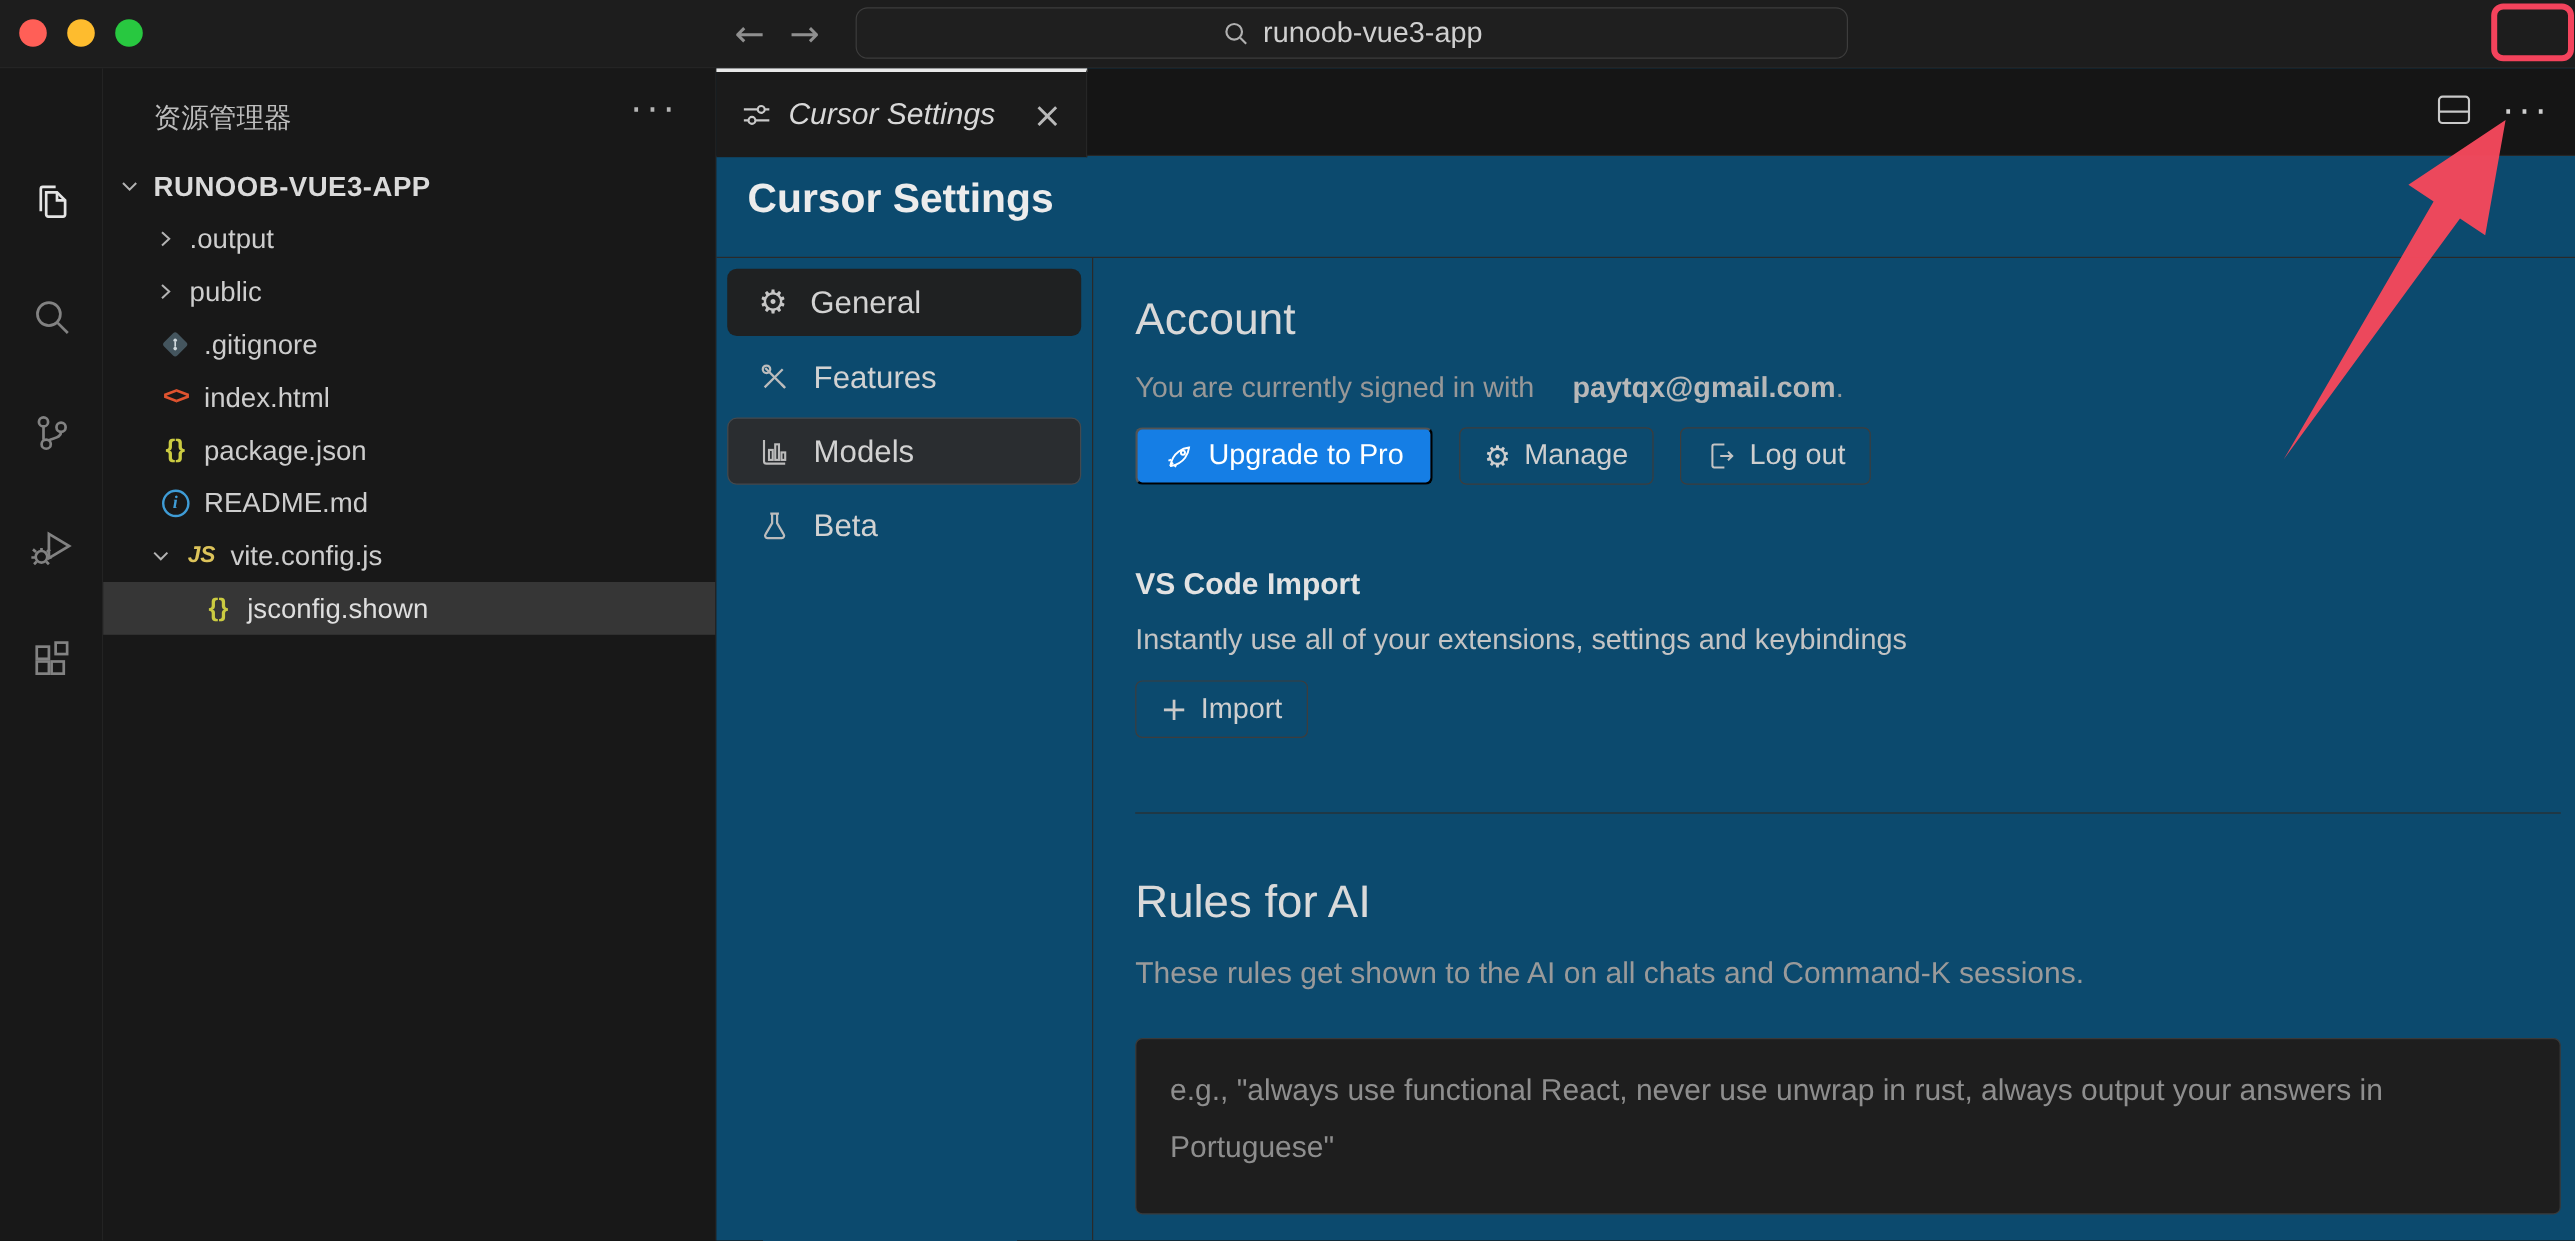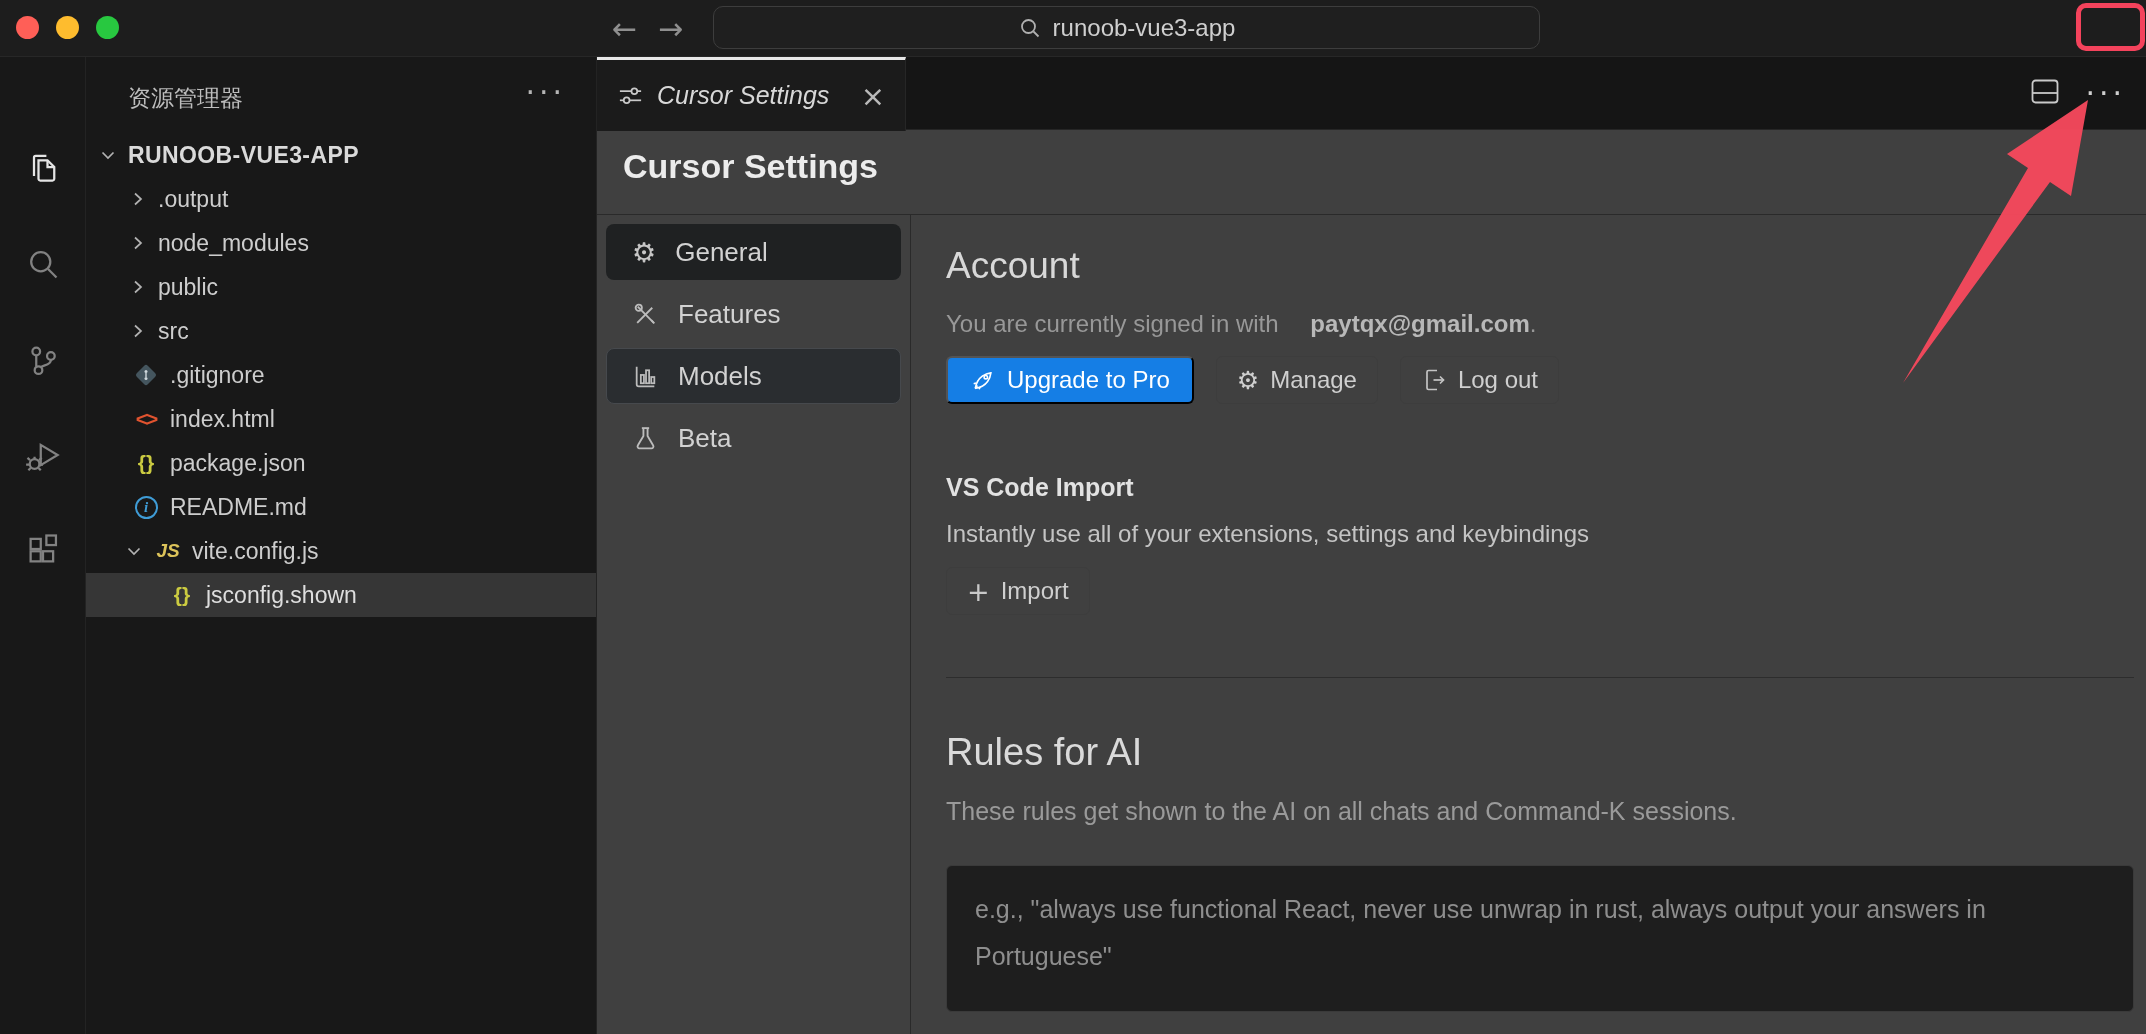--- a/index.html
+++ b/index.html
@@ -43,21 +43,21 @@
   .chev { flex:0 0 auto; display:flex; }
   .chev svg { stroke:#b2b2b2; }
   .fi { flex:0 0 28px; display:flex; align-items:center; justify-content:center; font-size:21px; font-weight:bold; }
   .fi.html { color:#e0532f; letter-spacing:-2px; }
   .fi.braces { color:#cbcb41; }
   .fi.js { color:#dcc35a; font-size:19px; font-style:italic; }
   .fi.info { }
   .info-circle { width:23px; height:23px; border:2px solid #3f9cd6; border-radius:50%; color:#3f9cd6; display:flex; align-items:center; justify-content:center; font-size:15px; font-weight:bold; font-style:italic; font-family:"Liberation Serif", serif; }
 
   
-  .editor { position:absolute; left:597px; top:57px; right:0; bottom:0; background:#404040; }
+  .editor { position:absolute; left:597px; top:57px; right:0; bottom:0; background:#0c4a6e; }
   .tabbar { position:absolute; left:0; right:0; top:0; height:73px; background:#151515; border-bottom:1px solid #262626; }
   .tab { position:absolute; left:0; top:0; width:309px; height:74px; background:#1b1b1b; border-top:3px solid #e8e8e8; border-right:1px solid #262626; display:flex; align-items:center; padding:0 20px; gap:13px; }
   .tab-label { font-style:italic; font-size:25px; color:#d8d8d8; flex:1; }
   .tab-close { font-size:29px; color:#b9b9b9; }
   .tab svg { stroke:#c9c9c9; }
   .tab-actions { position:absolute; right:20px; top:0; height:73px; display:flex; align-items:center; gap:26px; color:#c9c9c9; }
   .tab-actions .more { font-size:30px; letter-spacing:4px; color:#cfcfcf; }
   .page-title { position:absolute; left:26px; top:90px; font-size:34px; font-weight:600; color:#ececec; }
   .h-divider { position:absolute; left:0; right:0; top:157px; height:1px; background:#2a2a2a; }
   .v-divider { position:absolute; left:313px; top:158px; bottom:0; width:1px; background:#2a2a2a; }
@@ -186,37 +186,21 @@
             </svg>
           </span>
         <span>.output</span>
       </div>
       <div class="row folder">
         <span class="chev">
             <svg width="20" height="20" viewBox="0 0 20 20" fill="none" stroke-width="1.7">
               <path d="M7 4.5l6 5.5-6 5.5"></path>
             </svg>
           </span>
-        <span>node_modules</span>
-      </div>
-      <div class="row folder">
-        <span class="chev">
-            <svg width="20" height="20" viewBox="0 0 20 20" fill="none" stroke-width="1.7">
-              <path d="M7 4.5l6 5.5-6 5.5"></path>
-            </svg>
-          </span>
         <span>public</span>
-      </div>
-      <div class="row folder">
-        <span class="chev">
-            <svg width="20" height="20" viewBox="0 0 20 20" fill="none" stroke-width="1.7">
-              <path d="M7 4.5l6 5.5-6 5.5"></path>
-            </svg>
-          </span>
-        <span>src</span>
       </div>
       <div class="row file">
         <span class="fi">
             <svg width="26" height="26" viewBox="0 0 26 26">
               <rect x="5.2" y="5.2" width="15.6" height="15.6" rx="2.5" transform="rotate(45 13 13)" fill="#44555e"></rect>
               <circle cx="13" cy="9.5" r="1.5" fill="#cfd8dc"></circle>
               <circle cx="13" cy="16.5" r="1.5" fill="#cfd8dc"></circle>
               <path d="M13 11v4" stroke="#cfd8dc" stroke-width="1.4"></path>
             </svg>
           </span>

